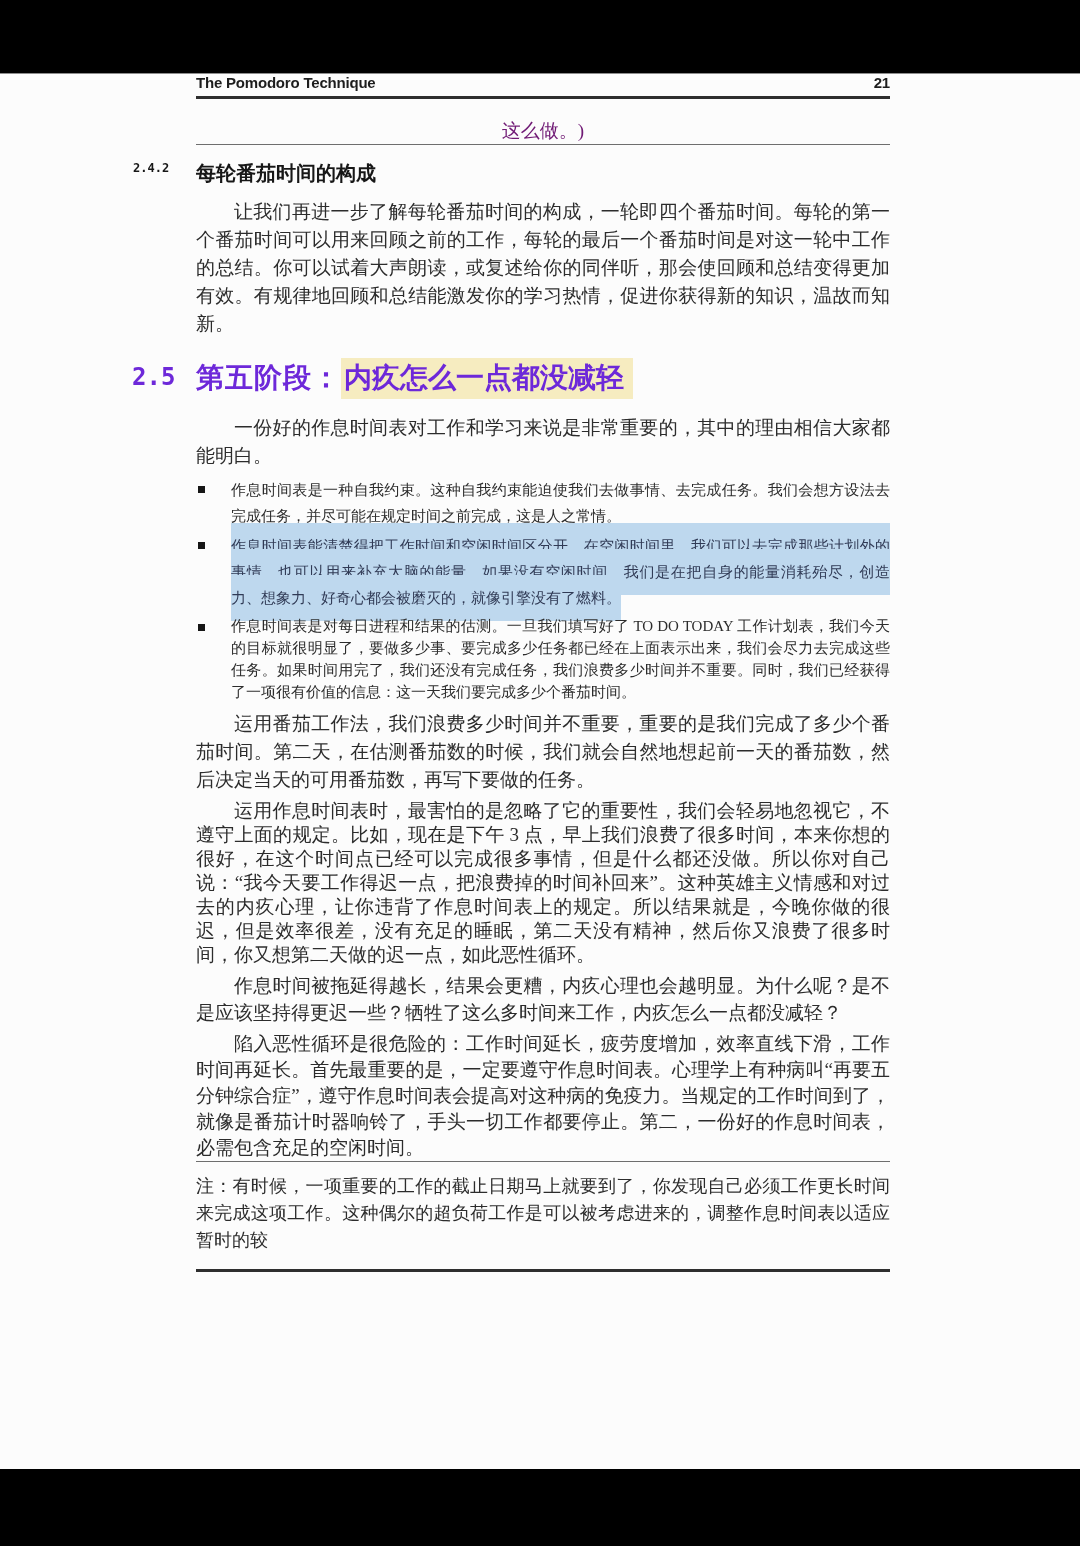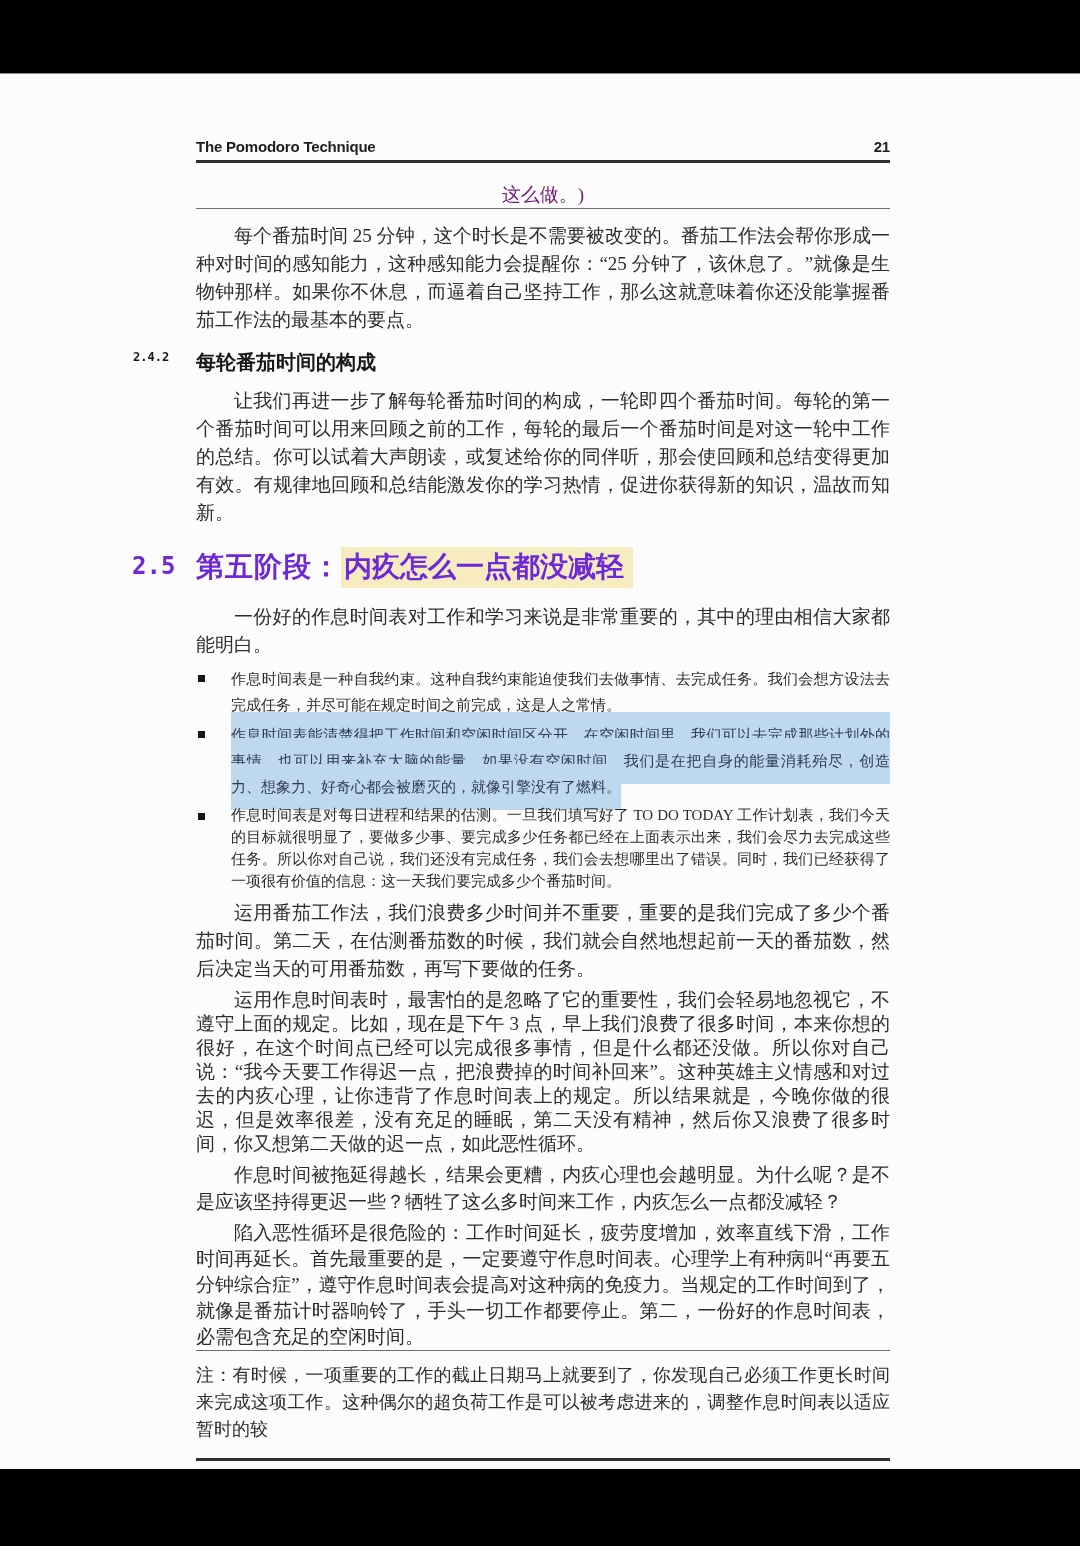--- a/index.html
+++ b/index.html
@@ -15,21 +15,21 @@
     width:1080px;height:1396px;
     background:var(--page-bg,#fcfcfc);
     border-top:1px solid #8d8d8d;
     box-sizing:border-box;
     color:var(--text,#2d2d2d);
   }
   .content{margin:0 190px 0 196px;position:relative;}
 
   .header{
     display:flex;justify-content:space-between;align-items:flex-end;
-    padding-top:64px;padding-bottom:5px;
+    padding-bottom:5px;
     border-bottom:3px solid #2f2f2f;
     font-family:"Liberation Sans","DejaVu Sans",sans-serif;
     font-weight:bold;font-size:15px;color:#1d1d1d;
     letter-spacing:-0.2px;
   }
   .header-page{font-size:15px;}
 
   p{margin:0;}
   .para{
     font-size:19px;text-align:justify;text-indent:2em;
@@ -101,21 +101,20 @@
 
     <div class="header">
       <span class="header-title">The Pomodoro Technique</span>
       <span class="header-page">21</span>
     </div>
 
     <p class="orphan">这么做。)</p>
 
     <hr class="thin-rule rule-top">
 
-    <p class="para p1">每个番茄时间 25 分钟，这个时长是不需要被改变的。番茄工作法会帮你形成一种对时间的感知能力，这种感知能力会提醒你：“25 分钟了，该休息了。”就像是生物钟那样。如果你不休息，而逼着自己坚持工作，那么这就意味着你还没能掌握番茄工作法的最基本的要点。</p>
 
     <h3 class="h242">
       <span class="h-num">2.4.2</span>
       <span class="h-text">每轮番茄时间的构成</span>
     </h3>
 
     <p class="para p2">让我们再进一步了解每轮番茄时间的构成，一轮即四个番茄时间。每轮的第一个番茄时间可以用来回顾之前的工作，每轮的最后一个番茄时间是对这一轮中工作的总结。你可以试着大声朗读，或复述给你的同伴听，那会使回顾和总结变得更加有效。有规律地回顾和总结能激发你的学习热情，促进你获得新的知识，温故而知新。</p>
 
     <h2 class="h25">
       <span class="h-num">2.5</span>
@@ -125,21 +124,21 @@
     <p class="para intro">一份好的作息时间表对工作和学习来说是非常重要的，其中的理由相信大家都能明白。</p>
 
     <div class="bullets">
       <div class="bullet">
         <span class="marker"></span><span class="btext">作息时间表是一种自我约束。这种自我约束能迫使我们去做事情、去完成任务。我们会想方设法去完成任务，并尽可能在规定时间之前完成，这是人之常情。</span>
       </div>
       <div class="bullet">
         <span class="marker"></span><span class="btext hl-blue">作息时间表能清楚得把工作时间和空闲时间区分开。在空闲时间里，我们可以去完成那些计划外的事情，也可以用来补充大脑的能量。如果没有空闲时间，我们是在把自身的能量消耗殆尽，创造力、想象力、好奇心都会被磨灭的，就像引擎没有了燃料。</span>
       </div>
       <div class="bullet tight">
-        <span class="marker"></span><span class="btext">作息时间表是对每日进程和结果的估测。一旦我们填写好了 TO DO TODAY 工作计划表，我们今天的目标就很明显了，要做多少事、要完成多少任务都已经在上面表示出来，我们会尽力去完成这些任务。所以你对自己说，我们还没有完成任务，我们会去想哪里出了错误。同时，我们已经获得了一项很有价值的信息：这一天我们要完成多少个番茄时间。</span>
+        <span class="marker"></span><span class="btext">作息时间表是对每日进程和结果的估测。一旦我们填写好了 TO DO TODAY 工作计划表，我们今天的目标就很明显了，要做多少事、要完成多少任务都已经在上面表示出来，我们会尽力去完成这些任务。如果时间用完了，我们还没有完成任务，我们浪费多少时间并不重要。同时，我们已经获得了一项很有价值的信息：这一天我们要完成多少个番茄时间。</span>
       </div>
     </div>
 
     <p class="para p3">运用番茄工作法，我们浪费多少时间并不重要，重要的是我们完成了多少个番茄时间。第二天，在估测番茄数的时候，我们就会自然地想起前一天的番茄数，然后决定当天的可用番茄数，再写下要做的任务。</p>
     <p class="para p4">运用作息时间表时，最害怕的是忽略了它的重要性，我们会轻易地忽视它，不遵守上面的规定。比如，现在是下午 3 点，早上我们浪费了很多时间，本来你想的很好，在这个时间点已经可以完成很多事情，但是什么都还没做。所以你对自己说：“我今天要工作得迟一点，把浪费掉的时间补回来”。这种英雄主义情感和对过去的内疚心理，让你违背了作息时间表上的规定。所以结果就是，今晚你做的很迟，但是效率很差，没有充足的睡眠，第二天没有精神，然后你又浪费了很多时间，你又想第二天做的迟一点，如此恶性循环。</p>
     <p class="para p5">作息时间被拖延得越长，结果会更糟，内疚心理也会越明显。为什么呢？是不是应该坚持得更迟一些？牺牲了这么多时间来工作，内疚怎么一点都没减轻？</p>
     <p class="para p6">陷入恶性循环是很危险的：工作时间延长，疲劳度增加，效率直线下滑，工作时间再延长。首先最重要的是，一定要遵守作息时间表。心理学上有种病叫“再要五分钟综合症”，遵守作息时间表会提高对这种病的免疫力。当规定的工作时间到了，就像是番茄计时器响铃了，手头一切工作都要停止。第二，一份好的作息时间表，必需包含充足的空闲时间。</p>
 
     <hr class="thin-rule rule-note">
 

